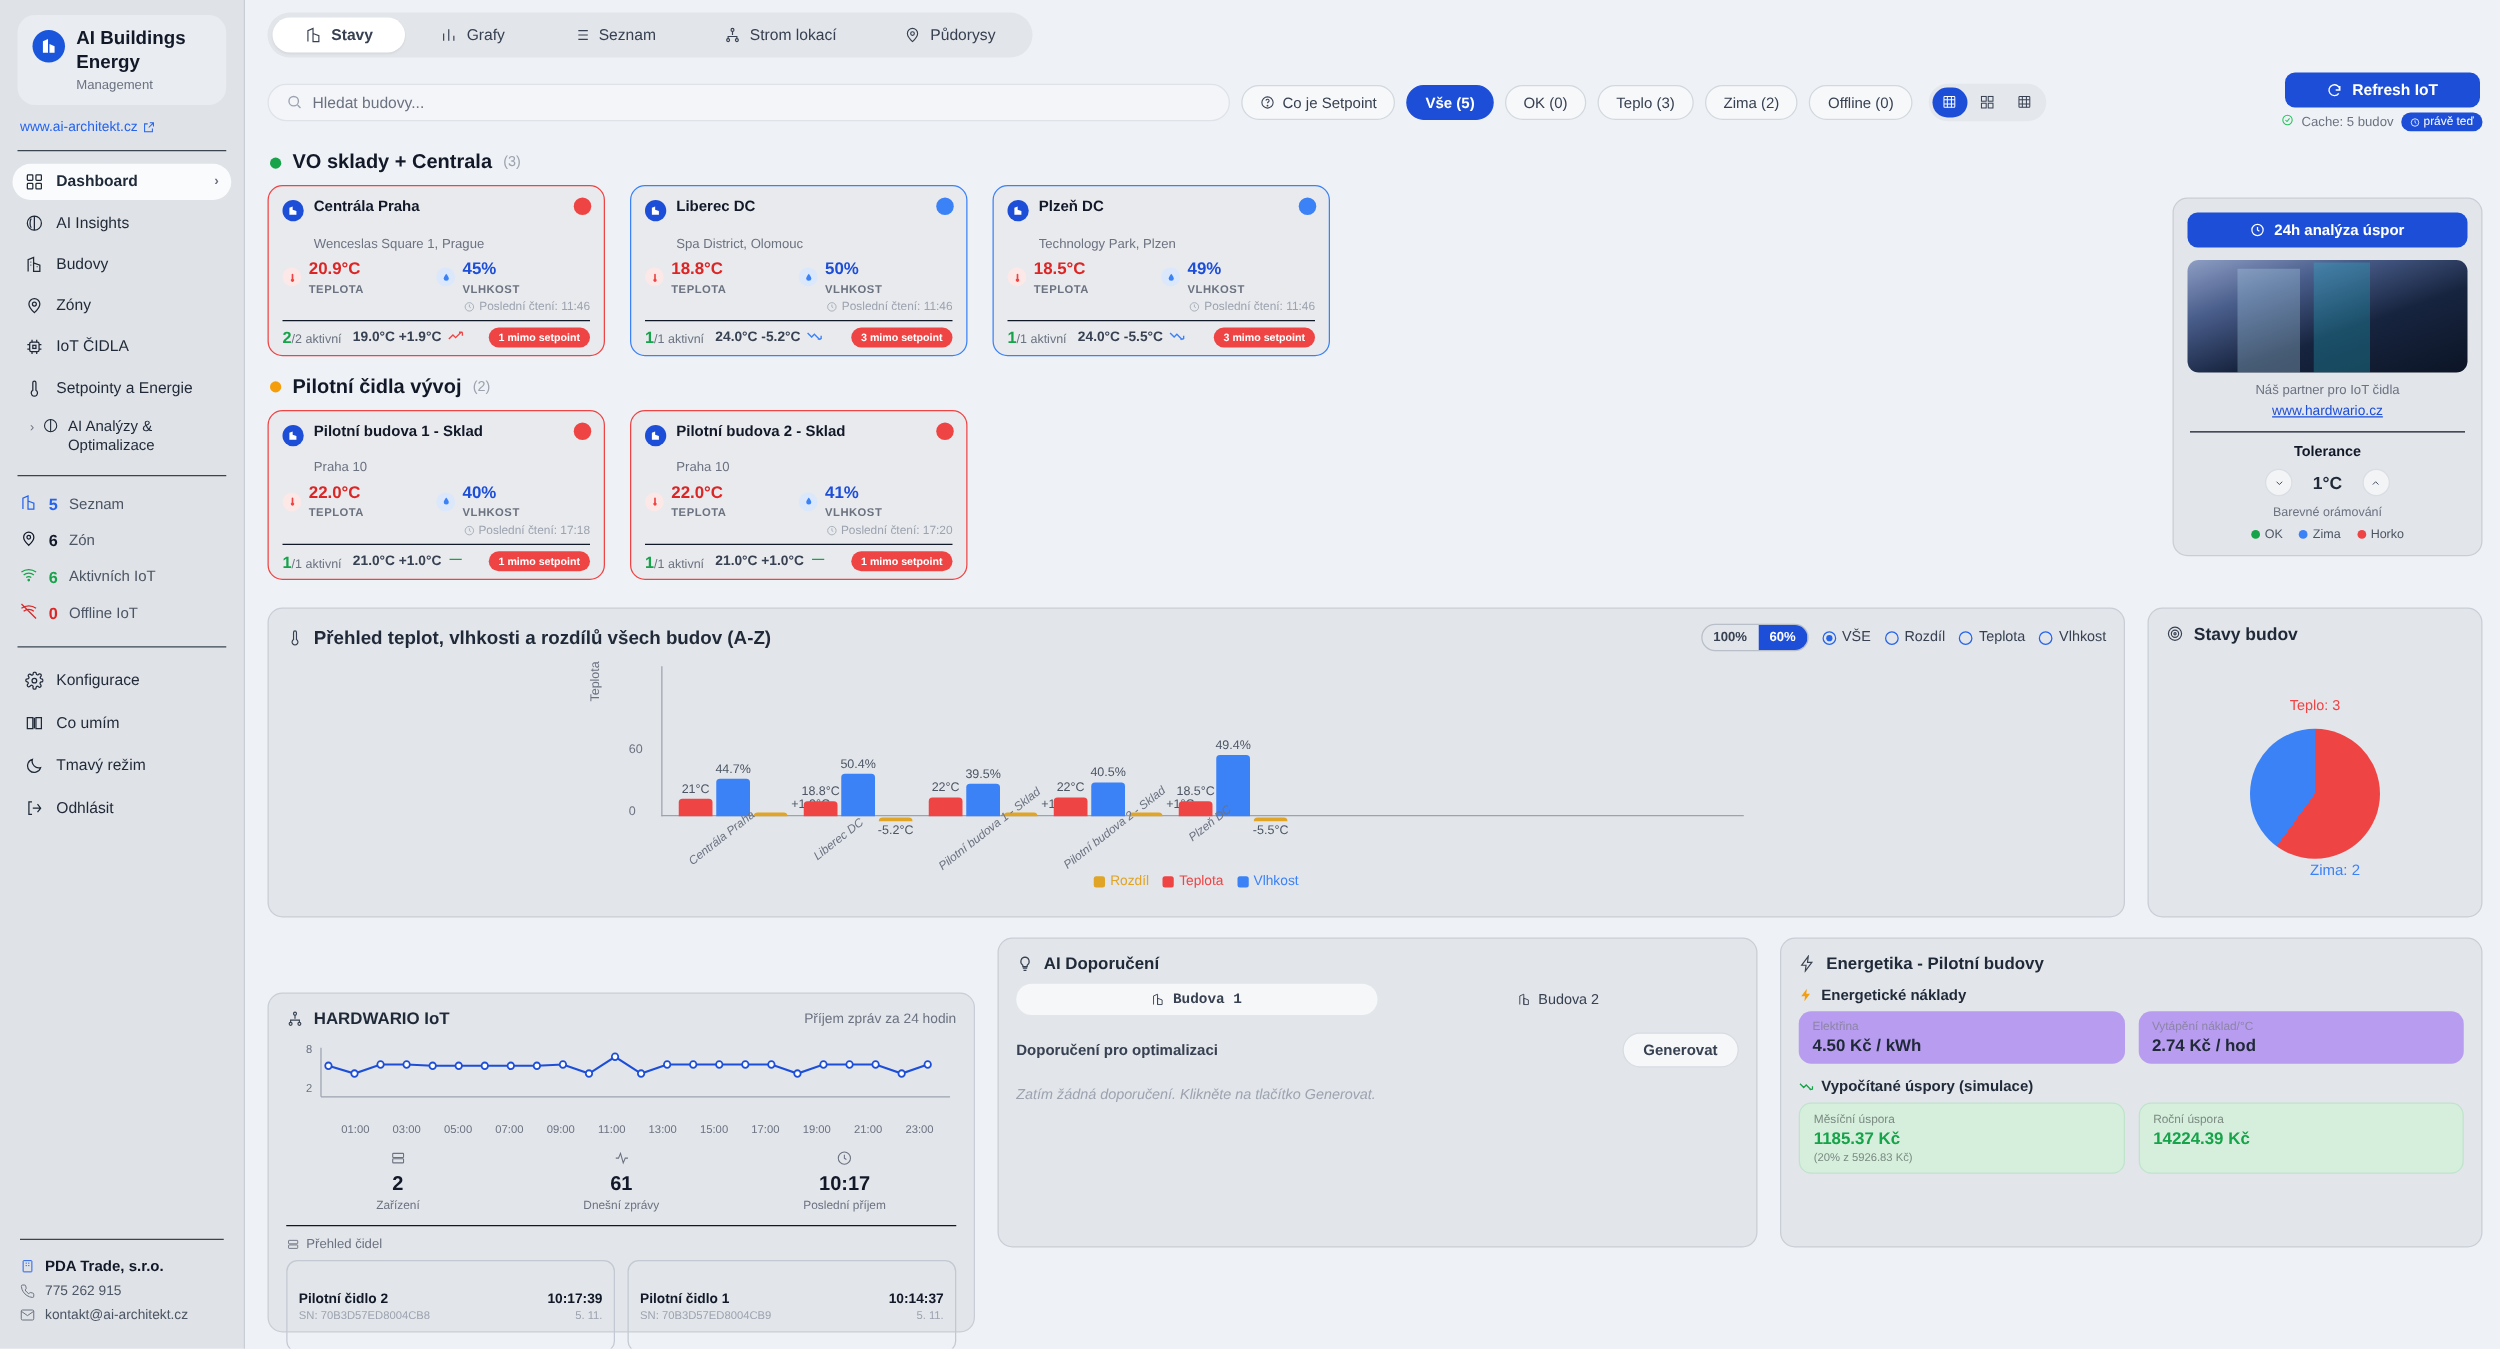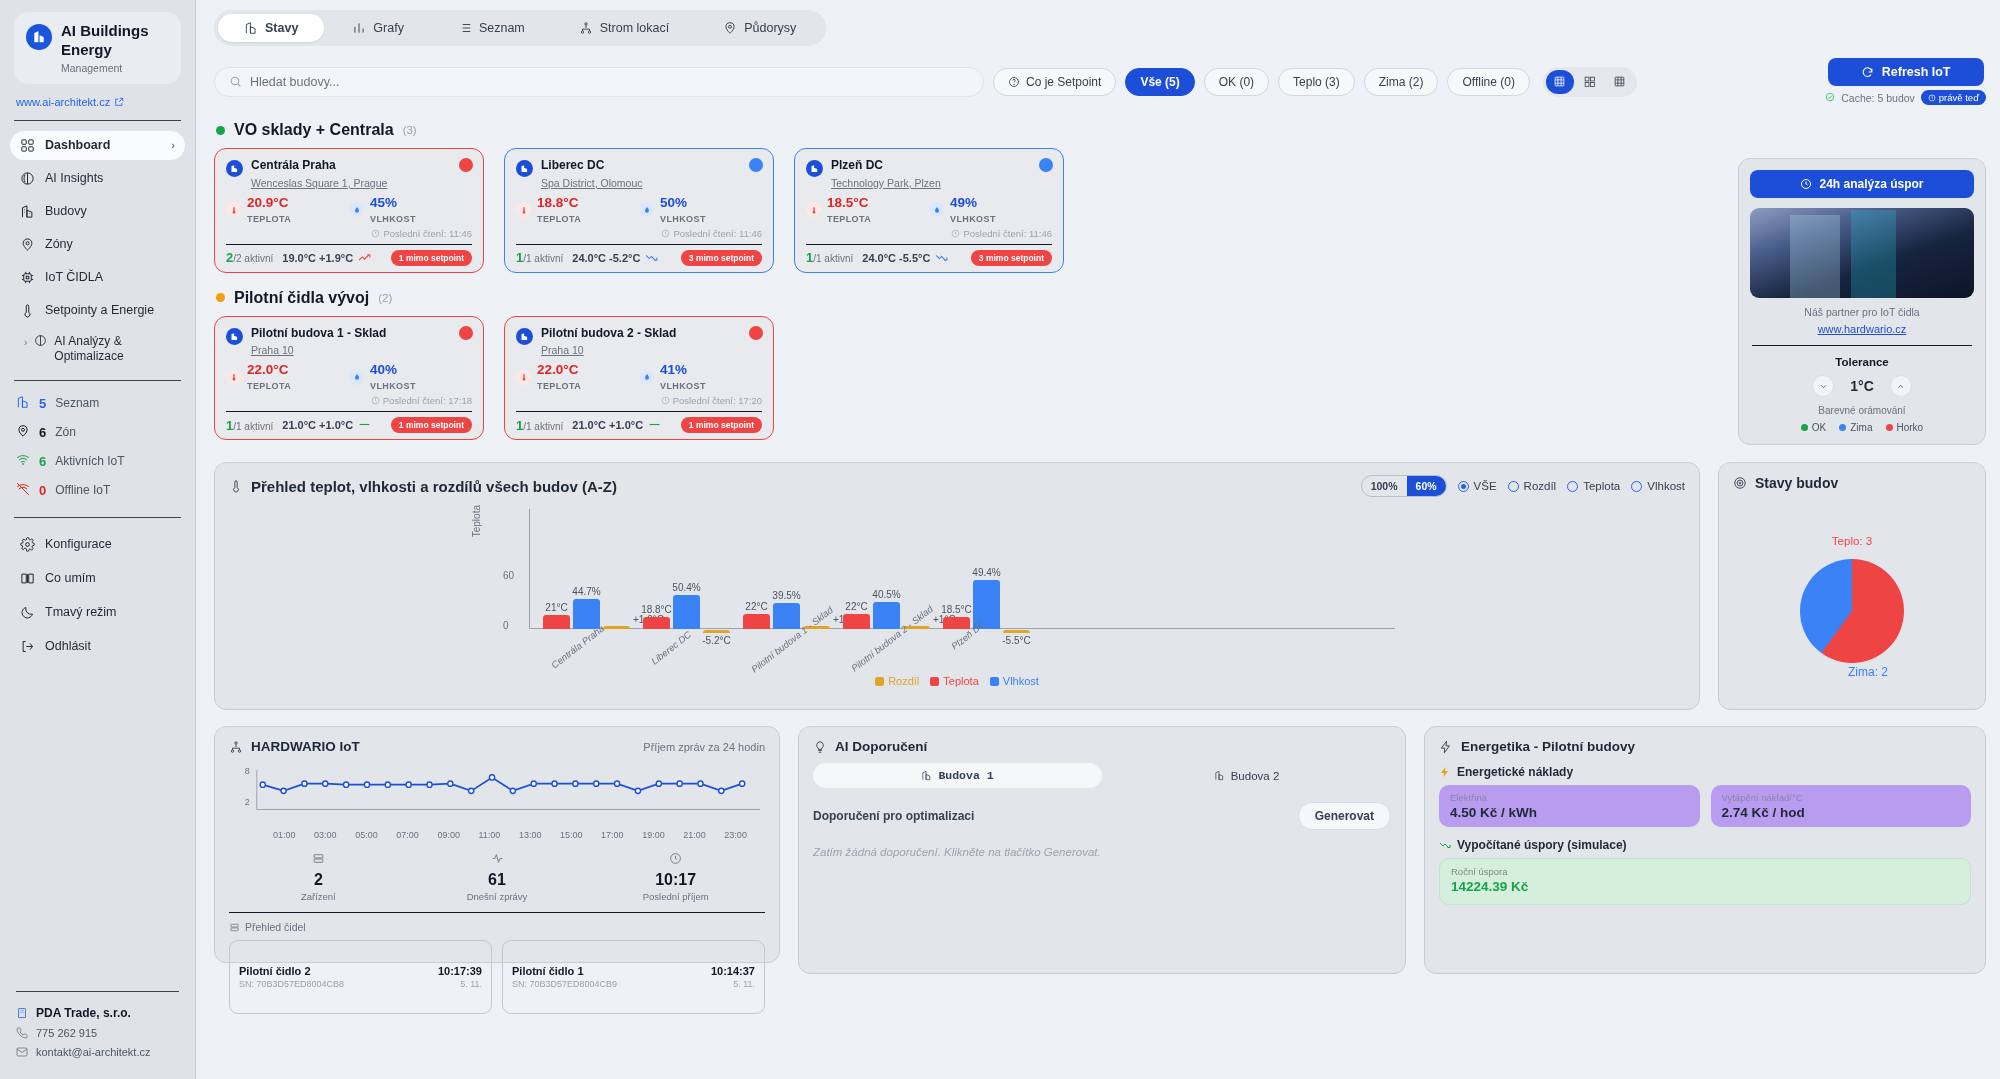--- a/index.html
+++ b/index.html
@@ -104,21 +104,21 @@
   .cards { display:flex;gap:20px;flex-wrap:wrap; }
   .bcard {
     width:270px;background:#e8eaee;border:1px solid #c9ced6;border-radius:12px;padding:9px 11px 0 11px;position:relative;
   }
   .bcard.redborder { border-color:#ef4444; border-width:1.5px;}
   .bcard.blueborder { border-color:#3b82f6; border-width:1.5px;}
   .bc-top { display:flex;gap:8px;align-items:flex-start; }
   .bc-ico { width:17px;height:17px;border-radius:50%;background:#1d4ed8;display:flex;align-items:center;justify-content:center;flex:0 0 17px;margin-top:2px; }
   .bc-ico svg{width:9px;height:9px;fill:#fff;}
   .bc-name { font-size:12px;font-weight:700;color:#111827;line-height:1.3; }
-  .bc-addr { font-size:10.5px;color:#6b7280;margin-top:3px;text-decoration:underline; }
+  .bc-addr { font-size:10.5px;color:#6b7280;margin-top:15px; }
   .bc-status { position:absolute;right:10px;top:9px;width:14px;height:14px;border-radius:50%; }
   .bc-metrics { display:flex;margin-top:6px; }
   .bc-m { display:flex;align-items:center;gap:6px;flex:1; }
   .bc-mico { width:15px;height:15px;border-radius:50%;display:flex;align-items:center;justify-content:center;flex:0 0 15px; }
   .bc-mico.temp{background:#fde8e8;} .bc-mico.hum{background:#dbe7fb;}
   .bc-mico svg{width:8px;height:8px;}
   .bc-mval{font-size:13.5px;font-weight:700;}
   .bc-mval.t{color:#dc2626;} .bc-mval.h{color:#1d4ed8;}
   .bc-mlab{font-size:9px;font-weight:700;color:#6b7280;letter-spacing:.4px;}
   .bc-read { font-size:9.5px;color:#9ca3af;text-align:right;margin:3px 0 5px 0;display:flex;justify-content:flex-end;align-items:center;gap:3px; }
@@ -195,21 +195,21 @@
   .pielab-top{position:absolute;left:50%;top:72px;transform:translateX(-50%);font-size:11.5px;color:#ef4444;}
   .pielab-bot{position:absolute;left:50%;top:202px;transform:translateX(-10%);font-size:12px;color:#3b82f6;}
 
   
   .row4{display:flex;gap:18px;margin-top:16px;}
   .panel{background:#e2e5ea;border:1px solid #c9ced6;border-radius:12px;padding:12px 14px;}
   .p-head{display:flex;align-items:center;}
   .p-head h3{font-size:13.5px;font-weight:700;display:flex;align-items:center;gap:8px;}
   .p-head h3 svg{width:14px;height:14px;stroke:#374151;fill:none;stroke-width:1.6;}
   .p-head .right{margin-left:auto;font-size:11px;color:#6b7280;}
-  .hw{width:566px;height:237px;}
+  .hw{width:566px;height:272px;margin-top:44px;}
   .spark{position:relative;height:62px;margin-top:10px;}
   .spark svg{width:100%;height:100%;overflow:visible;}
   .xticks{display:flex;justify-content:space-between;font-size:9px;color:#6b7280;padding:0 18px 0 44px;margin-top:4px;}
   .kpis{display:flex;margin-top:12px;}
   .kpi{flex:1;text-align:center;}
   .kpi .ki svg{width:13px;height:13px;stroke:#6b7280;fill:none;stroke-width:1.6;}
   .kpi .kv{font-size:16px;font-weight:700;margin-top:3px;color:#111827;}
   .kpi .kl{font-size:9.5px;color:#6b7280;margin-top:2px;}
   .p-sep{height:1px;background:#111827;margin:10px 0 8px 0;}
   .sensors-title{font-size:10.5px;color:#6b7280;display:flex;align-items:center;gap:5px;margin-bottom:7px;}
@@ -1176,20 +1176,25 @@
         </div>
       </div>
       <div class="e-sec">
         <svg viewBox="0 0 24 16" style="stroke:#16a34a;fill:none;stroke-width:2">
             <path d="M2 4l6 6 4-4 8 8M22 13v-5M22 13h-5"></path>
           </svg>
         <span>Vypočítané úspory (simulace)</span>
       </div>
       <div class="e-cards">
         <div class="e-card green">
+          <div class="e-lab">Měsíční úspora</div>
+          <div class="e-val">1185.37 Kč</div>
+          <div class="e-note">(20% z 5926.83 Kč)</div>
+        </div>
+        <div class="e-card green">
           <div class="e-lab">Roční úspora</div>
           <div class="e-val">14224.39 Kč</div>
           <div class="e-note"></div>
         </div>
       </div>
     </div>
   </div>
 </main>
 
 </body></html>

